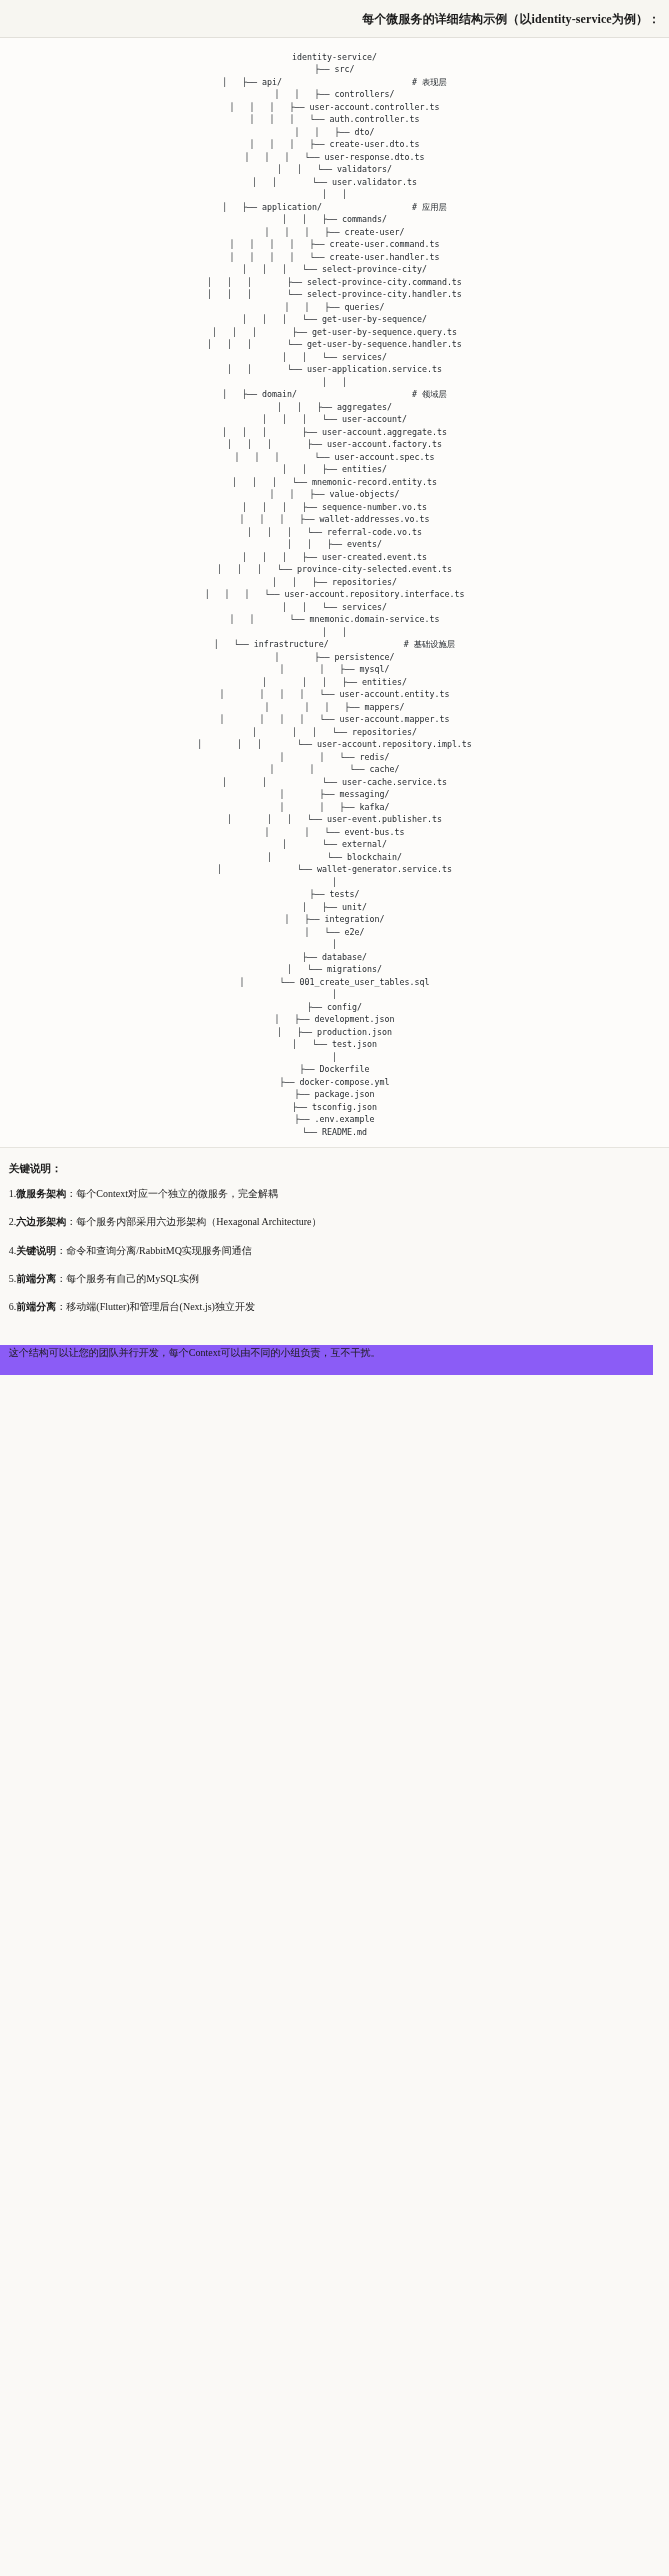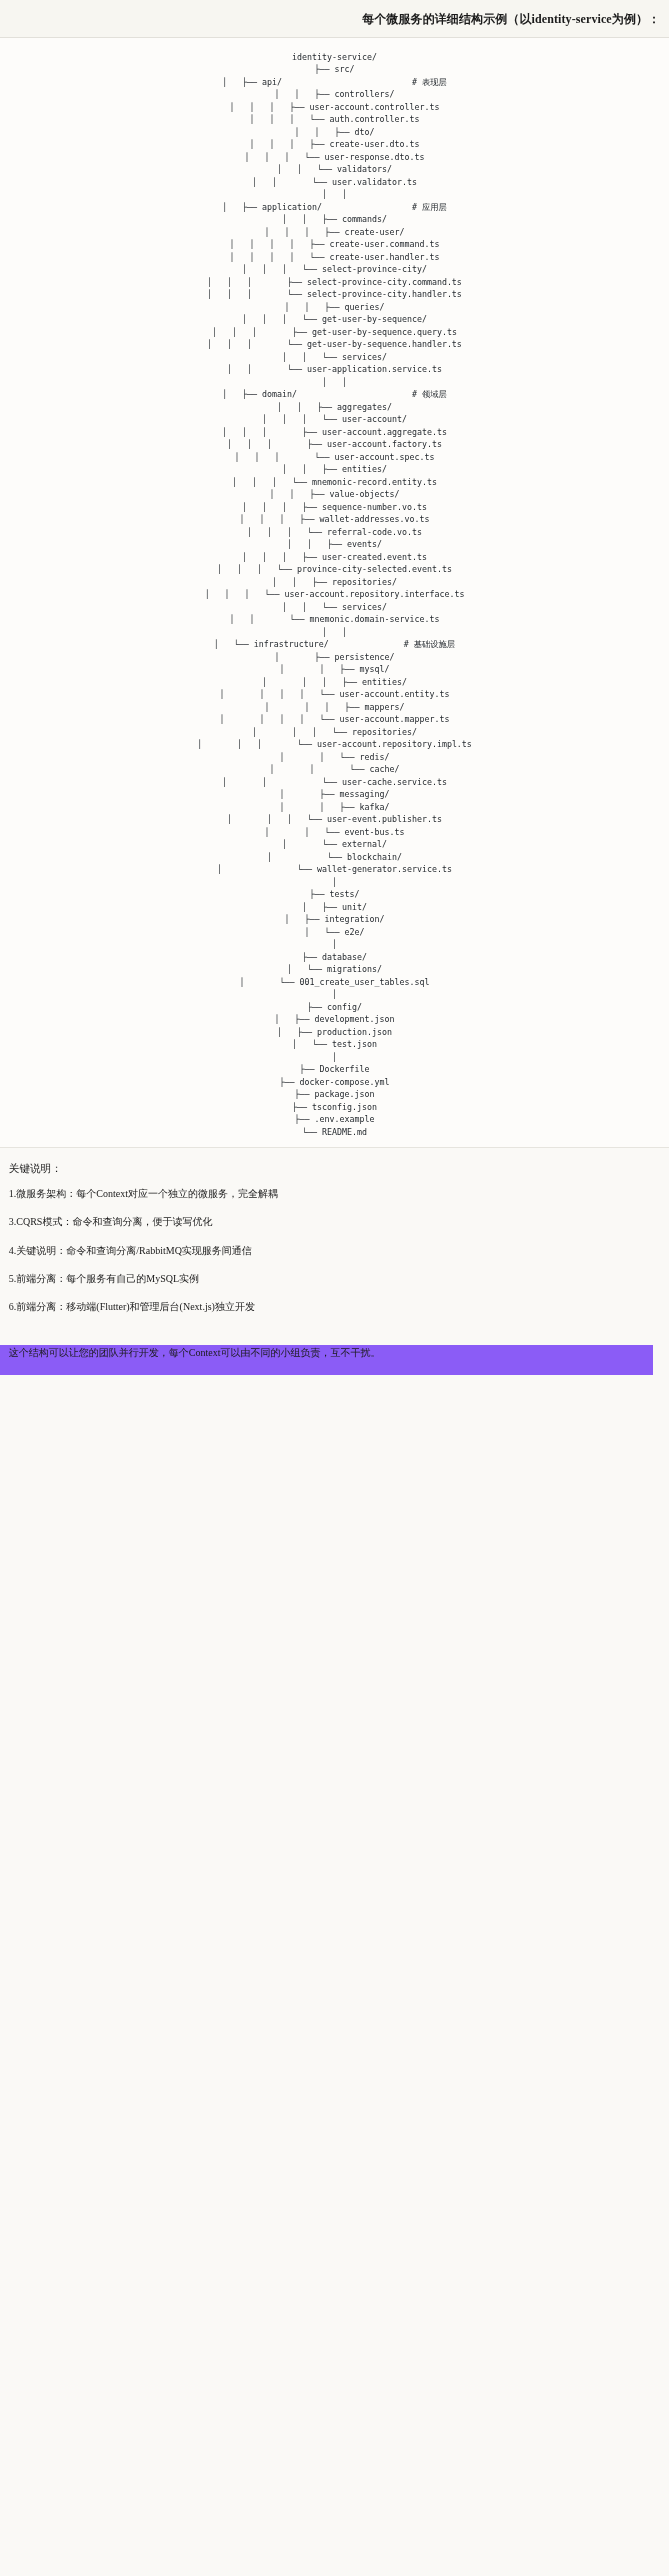--- a/index.html
+++ b/index.html
@@ -50,39 +50,39 @@
 
   
   .notes {
     background: #faf9f6;
     padding: 13.8px 8.8px 6.3px 8.8px;
     border-top: 0.6px solid #e6e4de;
   }
   .notes h2 {
     margin: 0 0 11.3px 0;
     font-size: 10.6px;
-    font-weight: normal;
+    font-weight: bold;
     line-height: 1.3;
   }
   ol.note-list {
     margin: 0;
     padding: 0;
     list-style: none;
     counter-reset: notenum;
   }
   ol.note-list li {
     margin: 0 0 13.8px 0;
     font-size: 10px;
     line-height: 1.45;
   }
   ol.note-list li .num {
     font-weight: normal;
   }
   ol.note-list li .term {
-    font-weight: normal;
+    font-weight: bold;
   }
   ol.note-list li .desc {
     font-weight: normal;
   }
   .closing {
     margin: 10px 16px 0 0;
     padding: 0 8.8px 15px 8.8px;
     font-size: 10px;
     line-height: 1.5;
     background: #8b5cf6;
@@ -185,21 +185,21 @@
 └── README.md</pre>
 </section>
 
 <section class="notes">
   <h2>关键说明：</h2>
   <ol class="note-list">
     <li>
       <span class="num">1.</span><span class="term">微服务架构</span><span class="sep">：</span><span class="desc">每个Context对应一个独立的微服务，完全解耦</span>
     </li>
     <li>
-      <span class="num">3.</span><span class="term">CQRS模式</span><span class="sep">：</span><span class="desc">命令和查询分离，便于读写优化</span>
+      <span class="num">2.</span><span class="term">六边形架构</span><span class="sep">：</span><span class="desc">每个服务内部采用六边形架构（Hexagonal Architecture）</span>
     </li>
     <li>
       <span class="num">4.</span><span class="term">关键说明</span><span class="sep">：</span><span class="desc">命令和查询分离/RabbitMQ实现服务间通信</span>
     </li>
     <li>
       <span class="num">5.</span><span class="term">前端分离</span><span class="sep">：</span><span class="desc">每个服务有自己的MySQL实例</span>
     </li>
     <li>
       <span class="num">6.</span><span class="term">前端分离</span><span class="sep">：</span><span class="desc">移动端(Flutter)和管理后台(Next.js)独立开发</span>
     </li>

